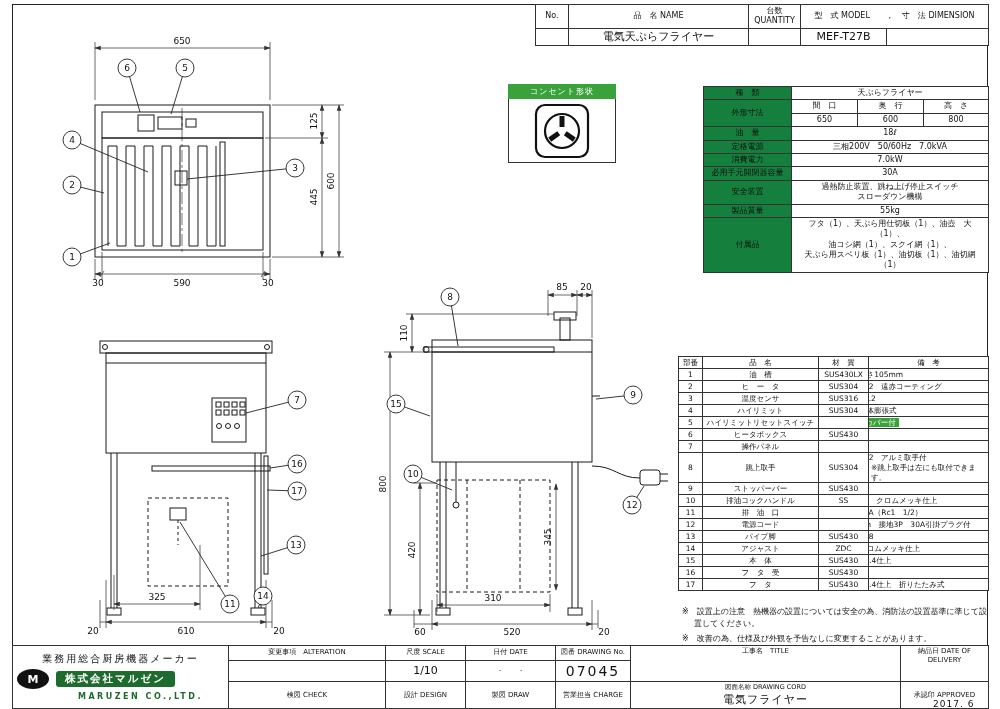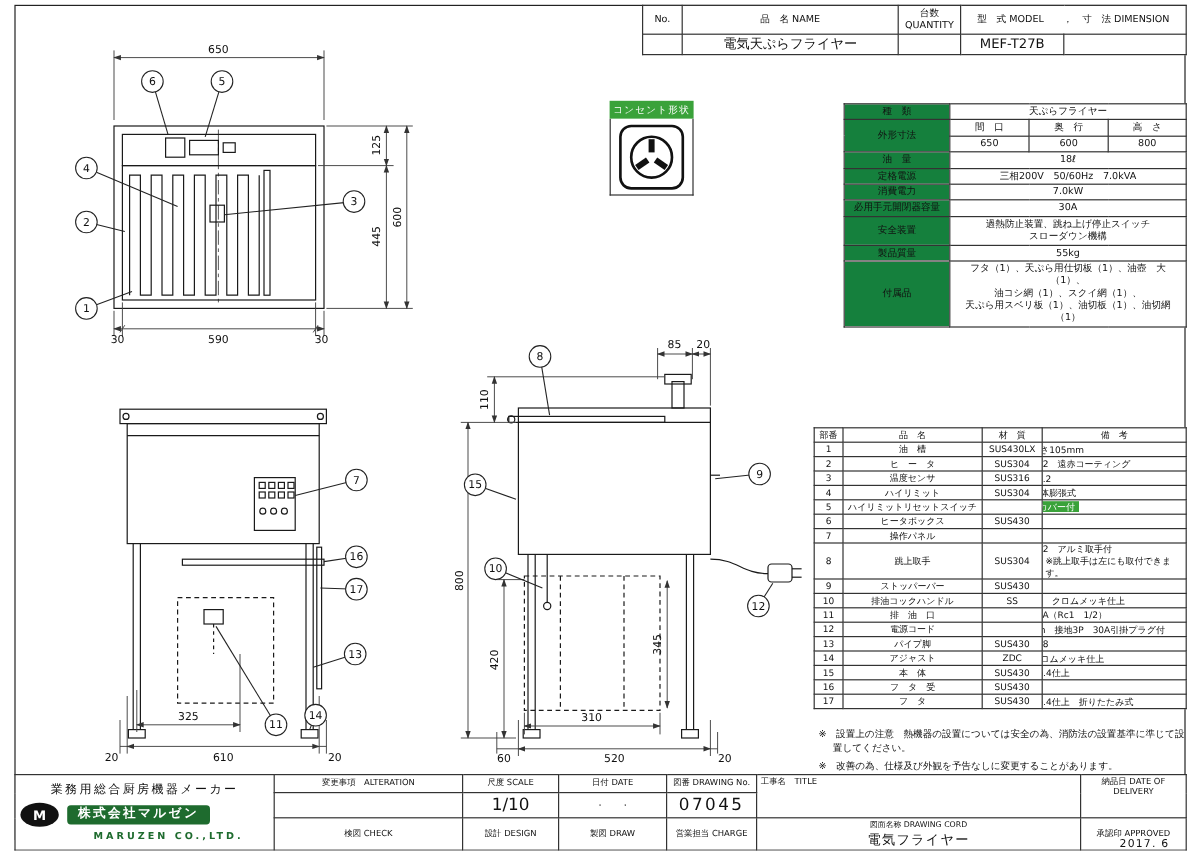--- a/index.html
+++ b/index.html
@@ -8,42 +8,42 @@
          font-family:"DejaVu Sans","Liberation Sans",sans-serif;color:#111}
   .outer-border{position:absolute;left:12px;top:4px;width:976px;height:696px;border:1.5px solid #222}
   .sheet table{border-collapse:collapse;position:absolute;background:#fff;table-layout:fixed}
   .sheet td{border:1px solid #333;padding:1px 2px;vertical-align:middle;text-align:center;line-height:1.3;overflow:hidden}
   .preline{white-space:pre-line}
   
   .header-table{left:535px;top:4px;width:453px;font-size:8px}
   .header-table td{height:14px}
   .header-table .val{font-size:11px}
   
-  .outlet{position:absolute;left:508px;top:84px;width:70px}
+  .outlet{position:absolute;left:508px;top:84px;width:108px}
   .outlet-label{background:#3aa23a;color:#fff;font-size:8px;text-align:center;padding:2px 0;letter-spacing:1px}
   .outlet-body{border:1px solid #333;border-top:none;height:64px;display:flex;align-items:center;justify-content:center;background:#fff}
   
   .spec-table{left:703px;top:86px;width:285px;font-size:8px}
   .spec-table td{height:12px}
   .spec-table .sl{background:#15803d}
   
   .parts-table{left:678px;top:356px;width:310px;font-size:7.5px}
   .parts-table td{height:12px;padding:0 2px}
   .parts-table .note{text-align:left}
   .green-badge{background:#3aa23a;color:#fff;padding:0 3px;display:inline-block}
   
   .notes{position:absolute;left:682px;top:606px;width:306px;font-size:8px;line-height:1.55}
   .note{padding-left:12px;text-indent:-12px;margin-bottom:2px}
   
   .titleblock{left:12px;top:645px;width:976px;height:55px;font-size:7px}
   .titleblock td{padding:1px 3px}
   .titleblock .lbl{font-size:7px}
-  .titleblock .title-cell{text-align:left;vertical-align:top}
+  .titleblock .title-cell{text-align:center;vertical-align:top}
   .titleblock .drawno-value{font-size:14px;letter-spacing:2px}
-  .titleblock .scale-value{font-size:14px}
+  .titleblock .scale-value{font-size:11px}
   .dwg-cell{text-align:left;vertical-align:top}
   .dwg-label{font-size:6.5px;display:block}
   .dwg-value{font-size:11px;display:block;margin-top:1px;letter-spacing:1px}
   
   .logo-cell{vertical-align:top;text-align:left;padding:3px 8px}
   .logo-tagline{font-size:10px;letter-spacing:2px}
   .logo-row{display:flex;align-items:center;gap:6px;margin-top:3px}
   .logo-name{background:#1e6b2e;color:#fff;font-weight:bold;font-size:10.5px;padding:1px 9px;border-radius:3px;letter-spacing:2px}
   .logo-en{color:#1e6b2e;font-size:8px;font-weight:bold;letter-spacing:2.5px;margin-top:2px;padding-left:40px}
   .footer-date{position:absolute;left:933px;top:699px;font-size:9px;letter-spacing:1px}

